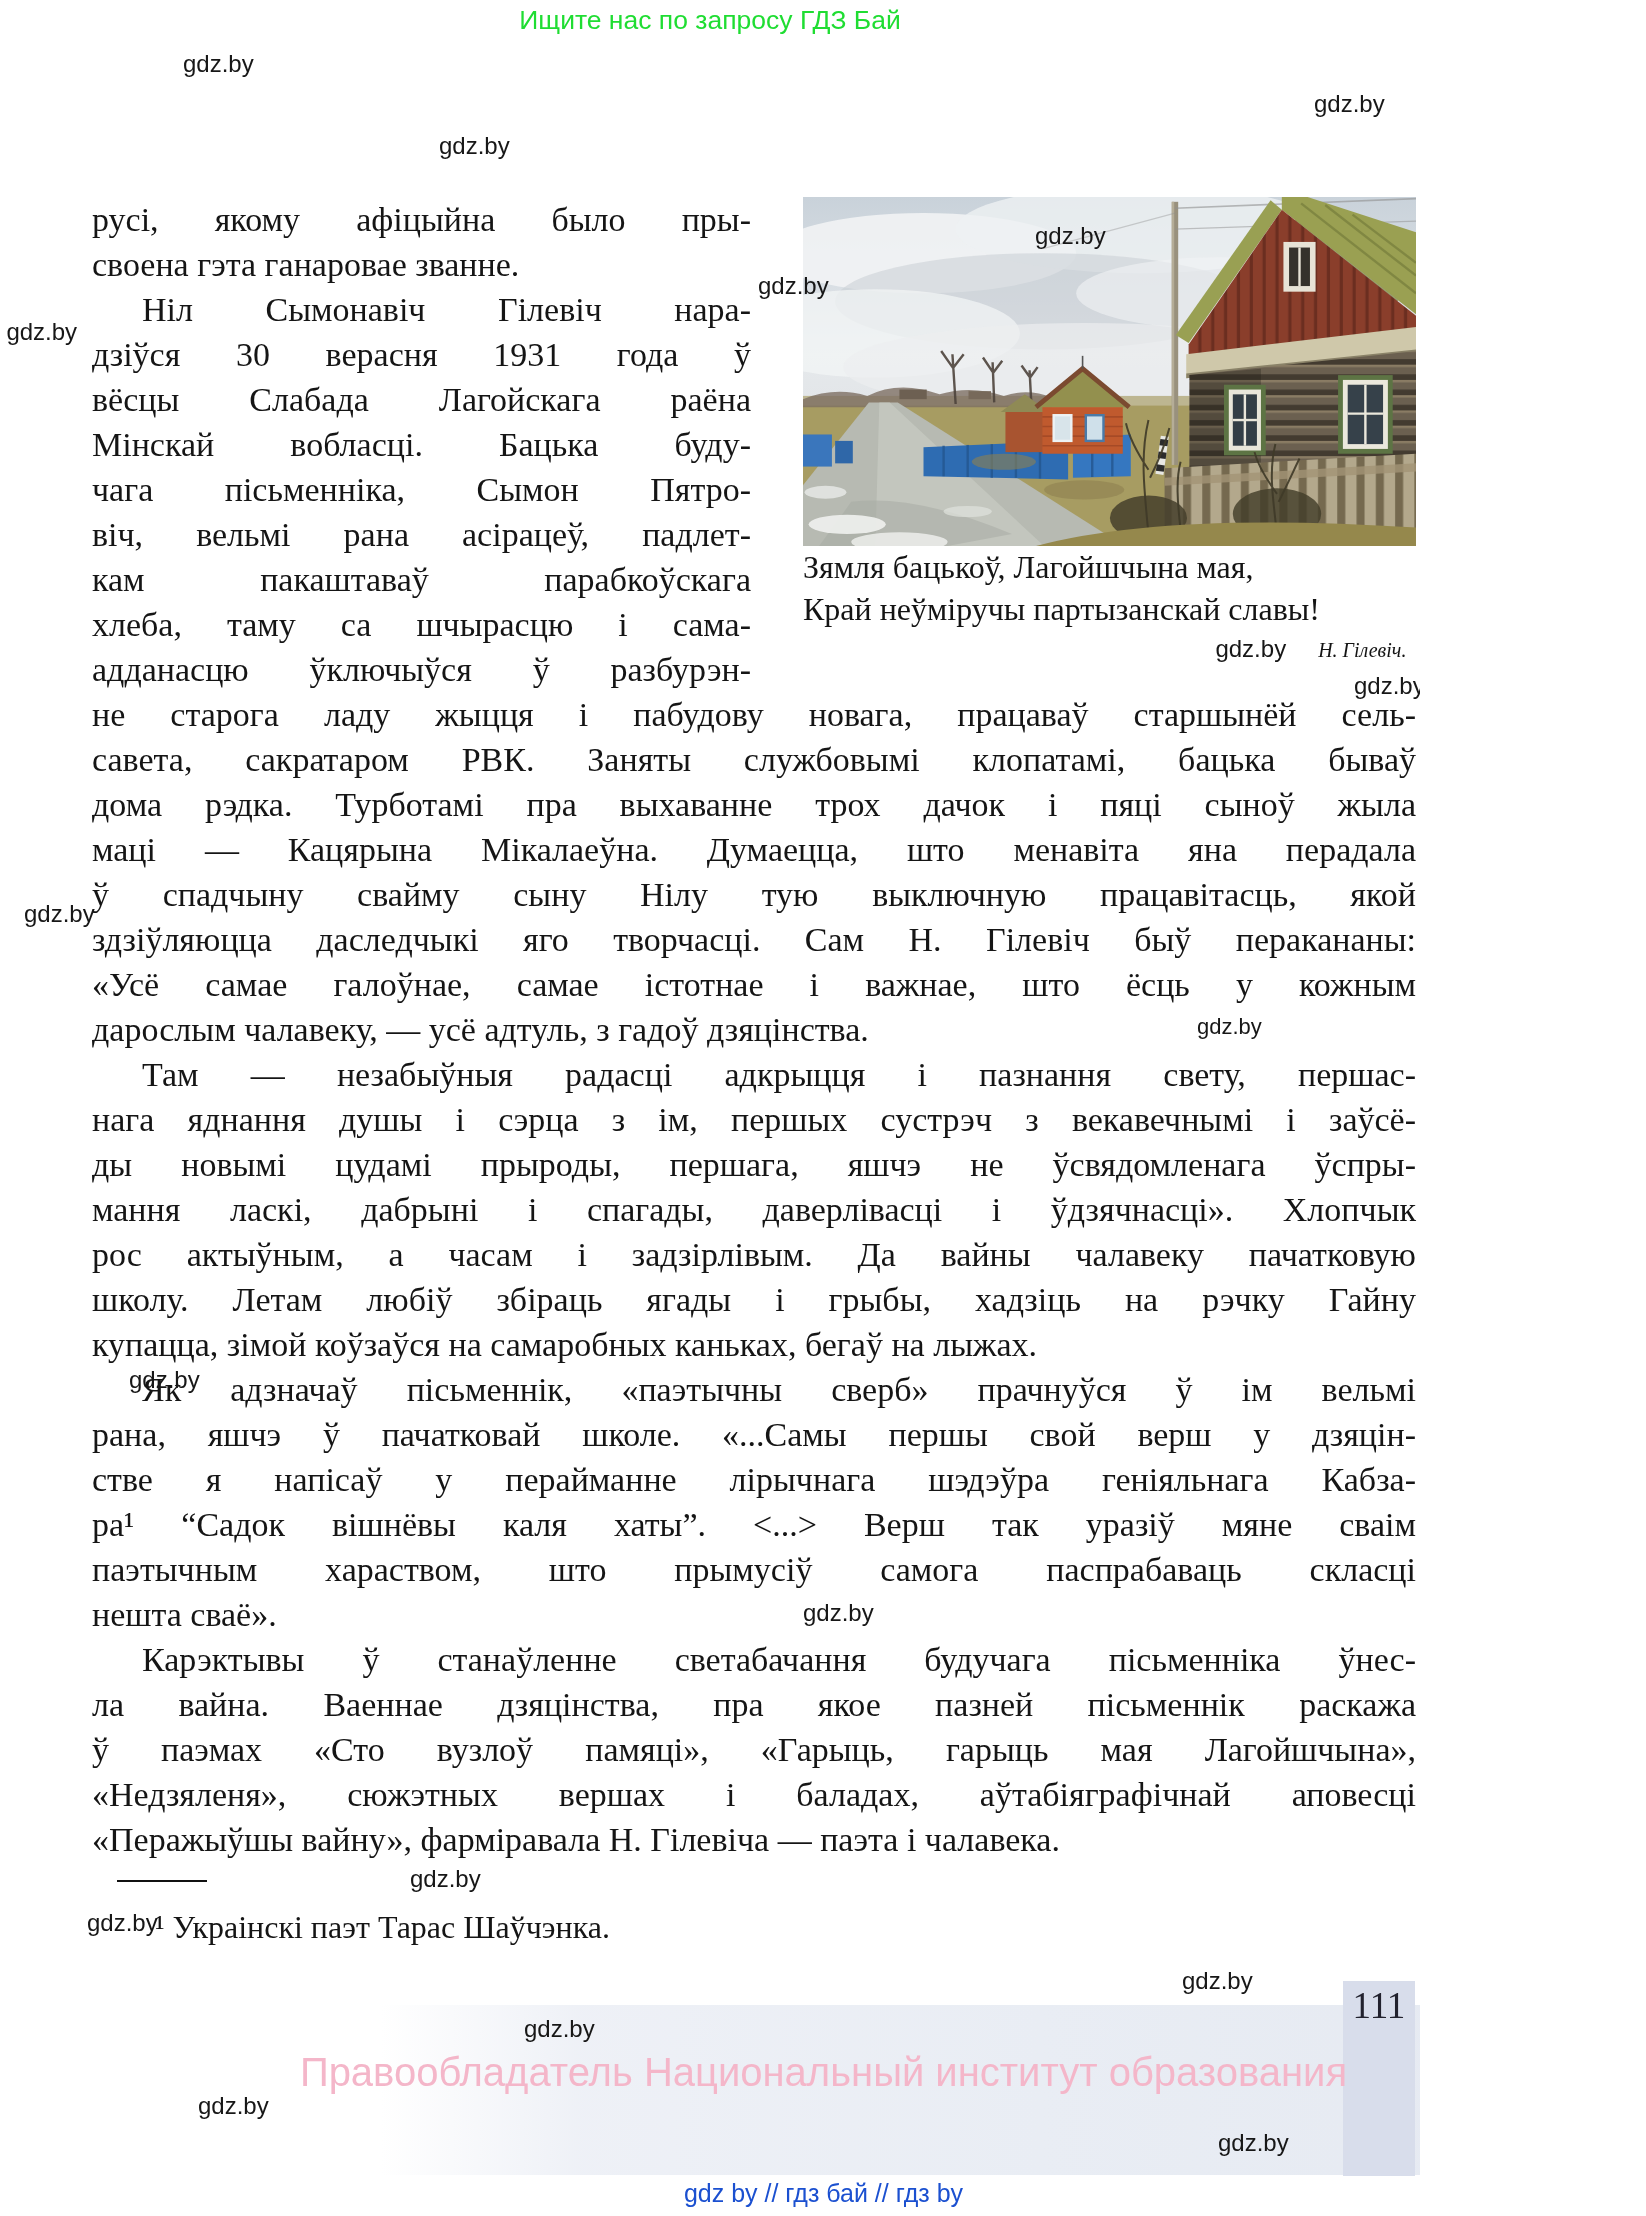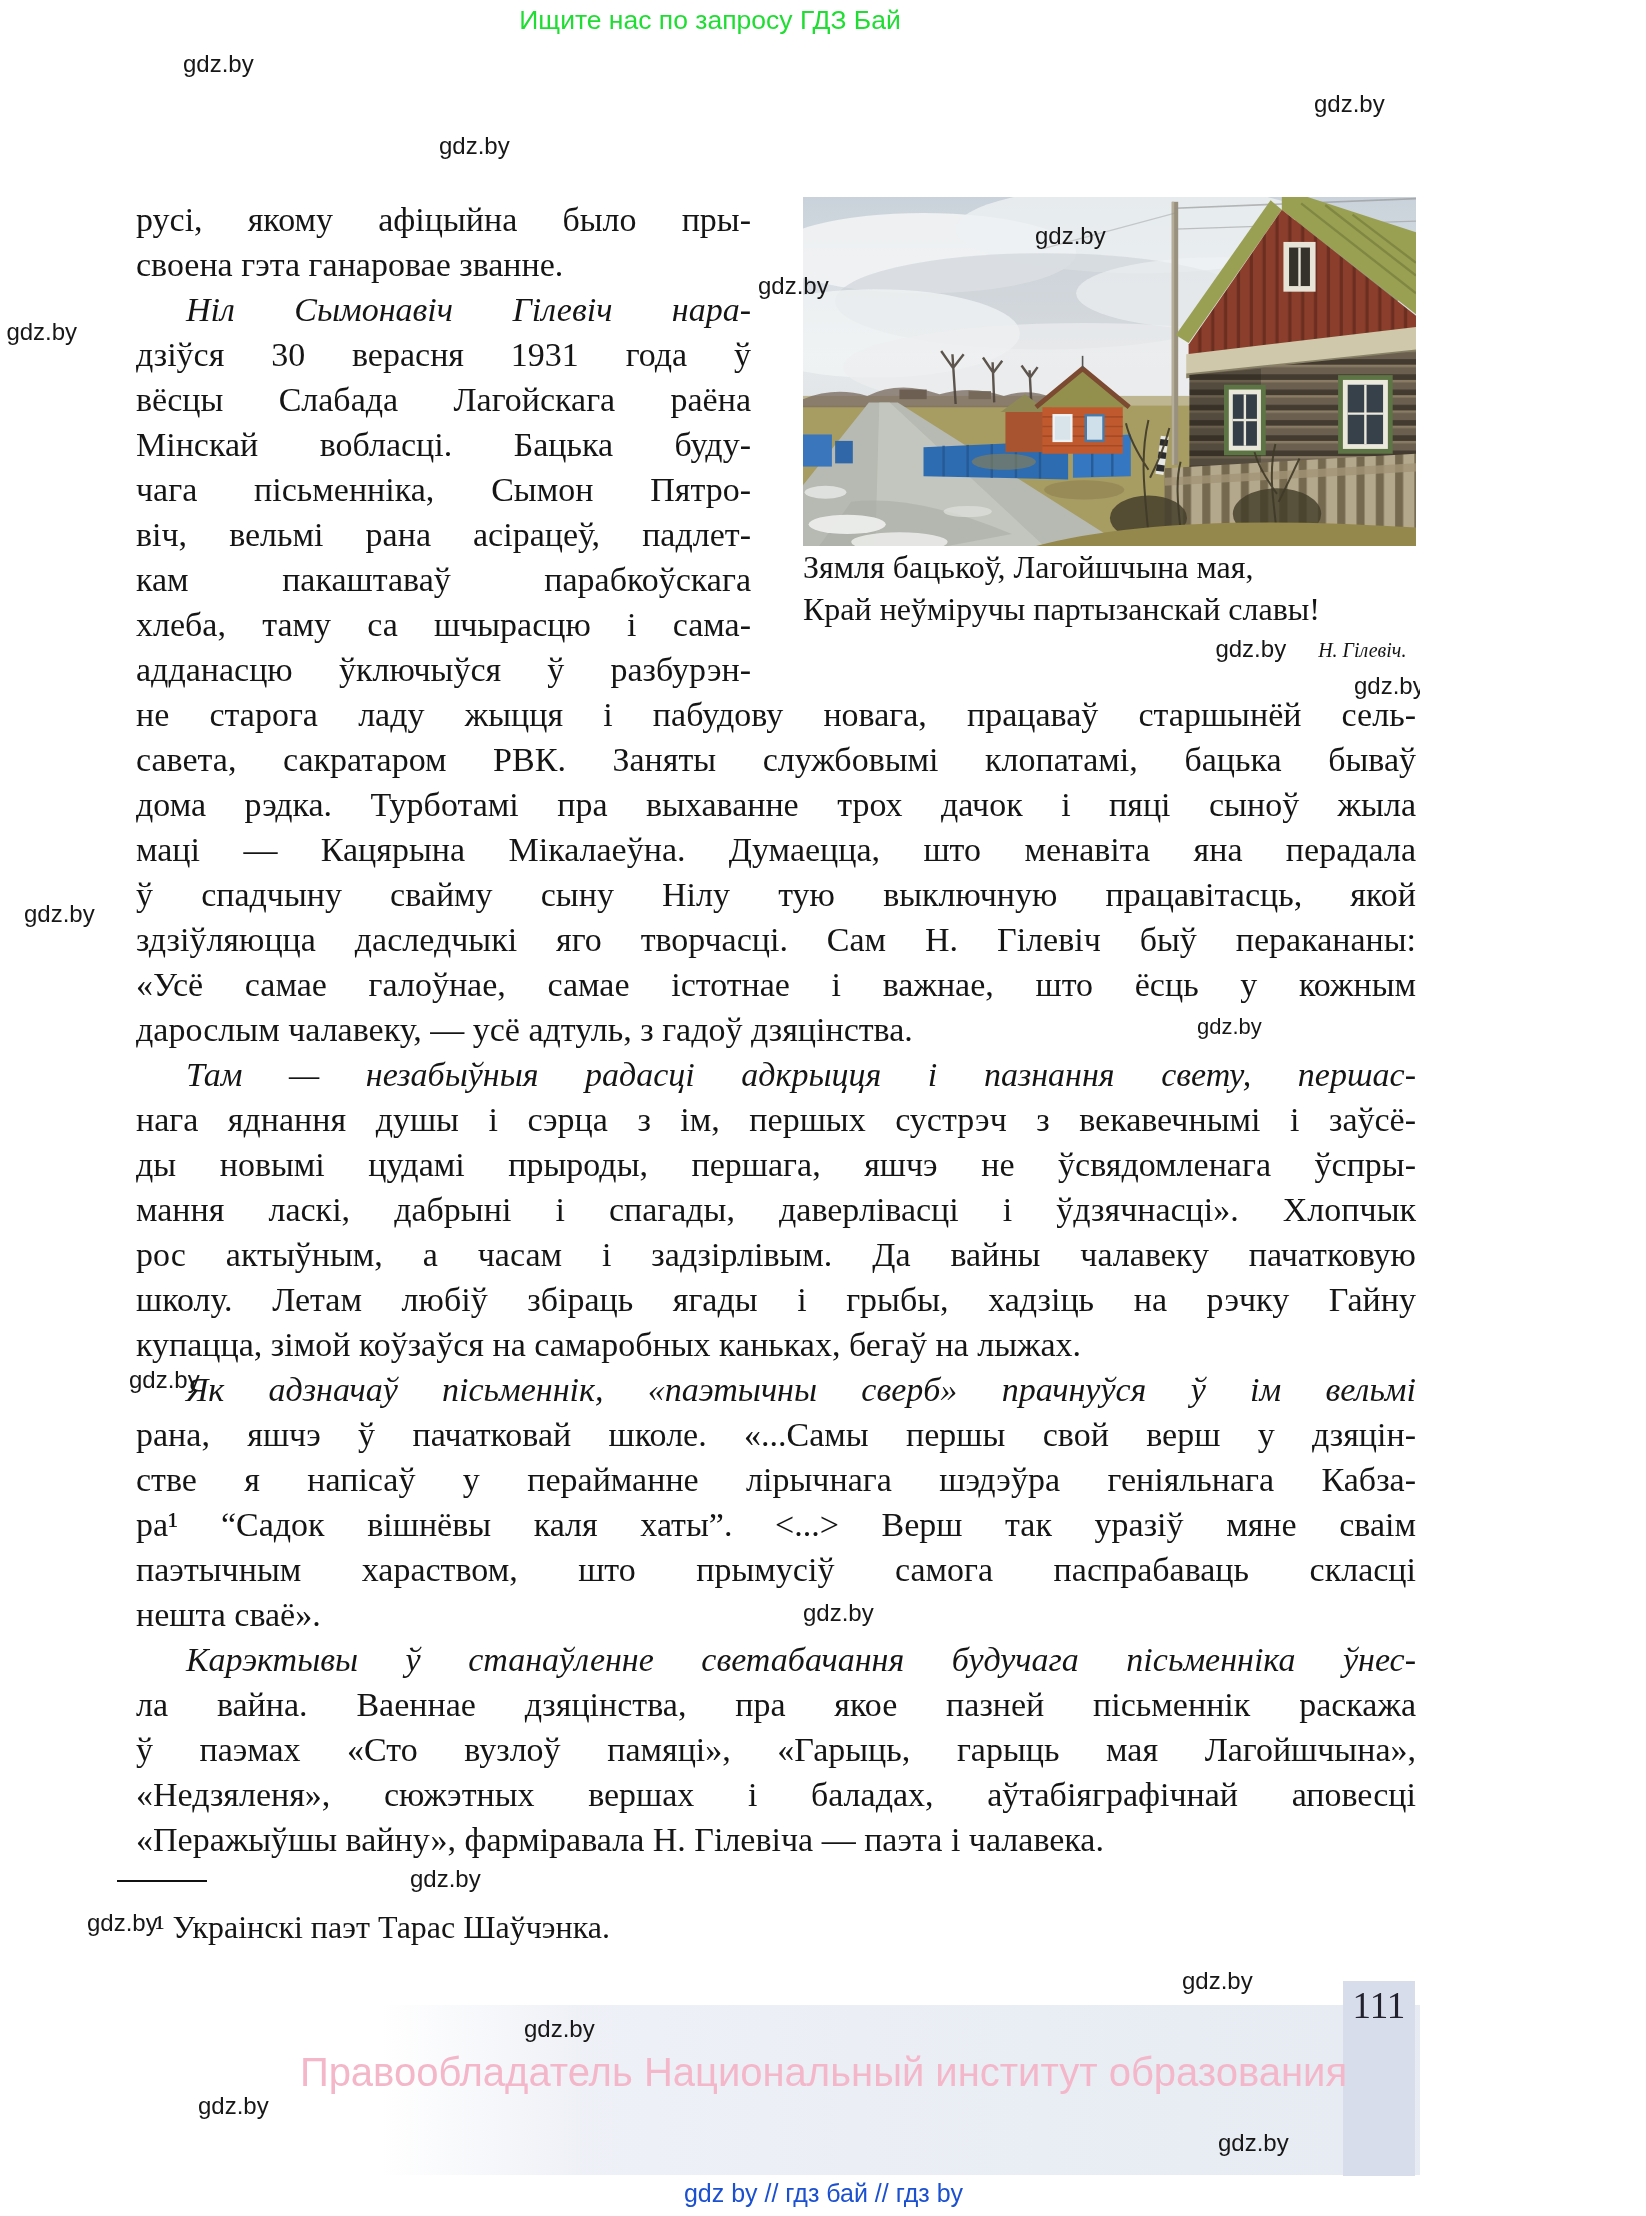--- a/index.html
+++ b/index.html
@@ -9,23 +9,23 @@
 
   .banner { position:absolute; top:4.8px; left:0; width:100%; text-align:center;
             font-family:"Liberation Sans", sans-serif; font-size:26.5px; color:#1fdd32; }
 
   .wm { position:absolute; font-family:"Liberation Sans", sans-serif; font-size:24px;
         color:#171717; white-space:nowrap; z-index:30; }
 
   .content { position:absolute; left:92px; top:197px; width:1324px;
              font-size:34px; line-height:45px; text-align:justify; z-index:5; }
 
-  .tl { text-align:justify; text-align-last:justify; height:45px;margin-left:44px; }
+  .tl { text-align:justify; text-align-last:justify; height:45px; }
   .tl.last { text-align-last:left; }
-  .tl.ind { text-indent:50px;font-style:italic; }
+  .tl.ind { text-indent:50px; }
 
   figure.photo { float:right; width:613px; margin:0 0 0 52px; }
   .photo svg { display:block; width:613px; height:349px; }
   figcaption { font-size:32px; line-height:42px; text-align:left;
                color:#141414; }
   .attr-row { display:flex; justify-content:flex-end; align-items:baseline;
               gap:32px; height:37px; line-height:37px; padding-right:9.6px; }
   .attr-wm { font-family:"Liberation Sans", sans-serif; font-size:24px; color:#171717; }
   .attr-name { font-style:italic; font-size:20px; }
 

